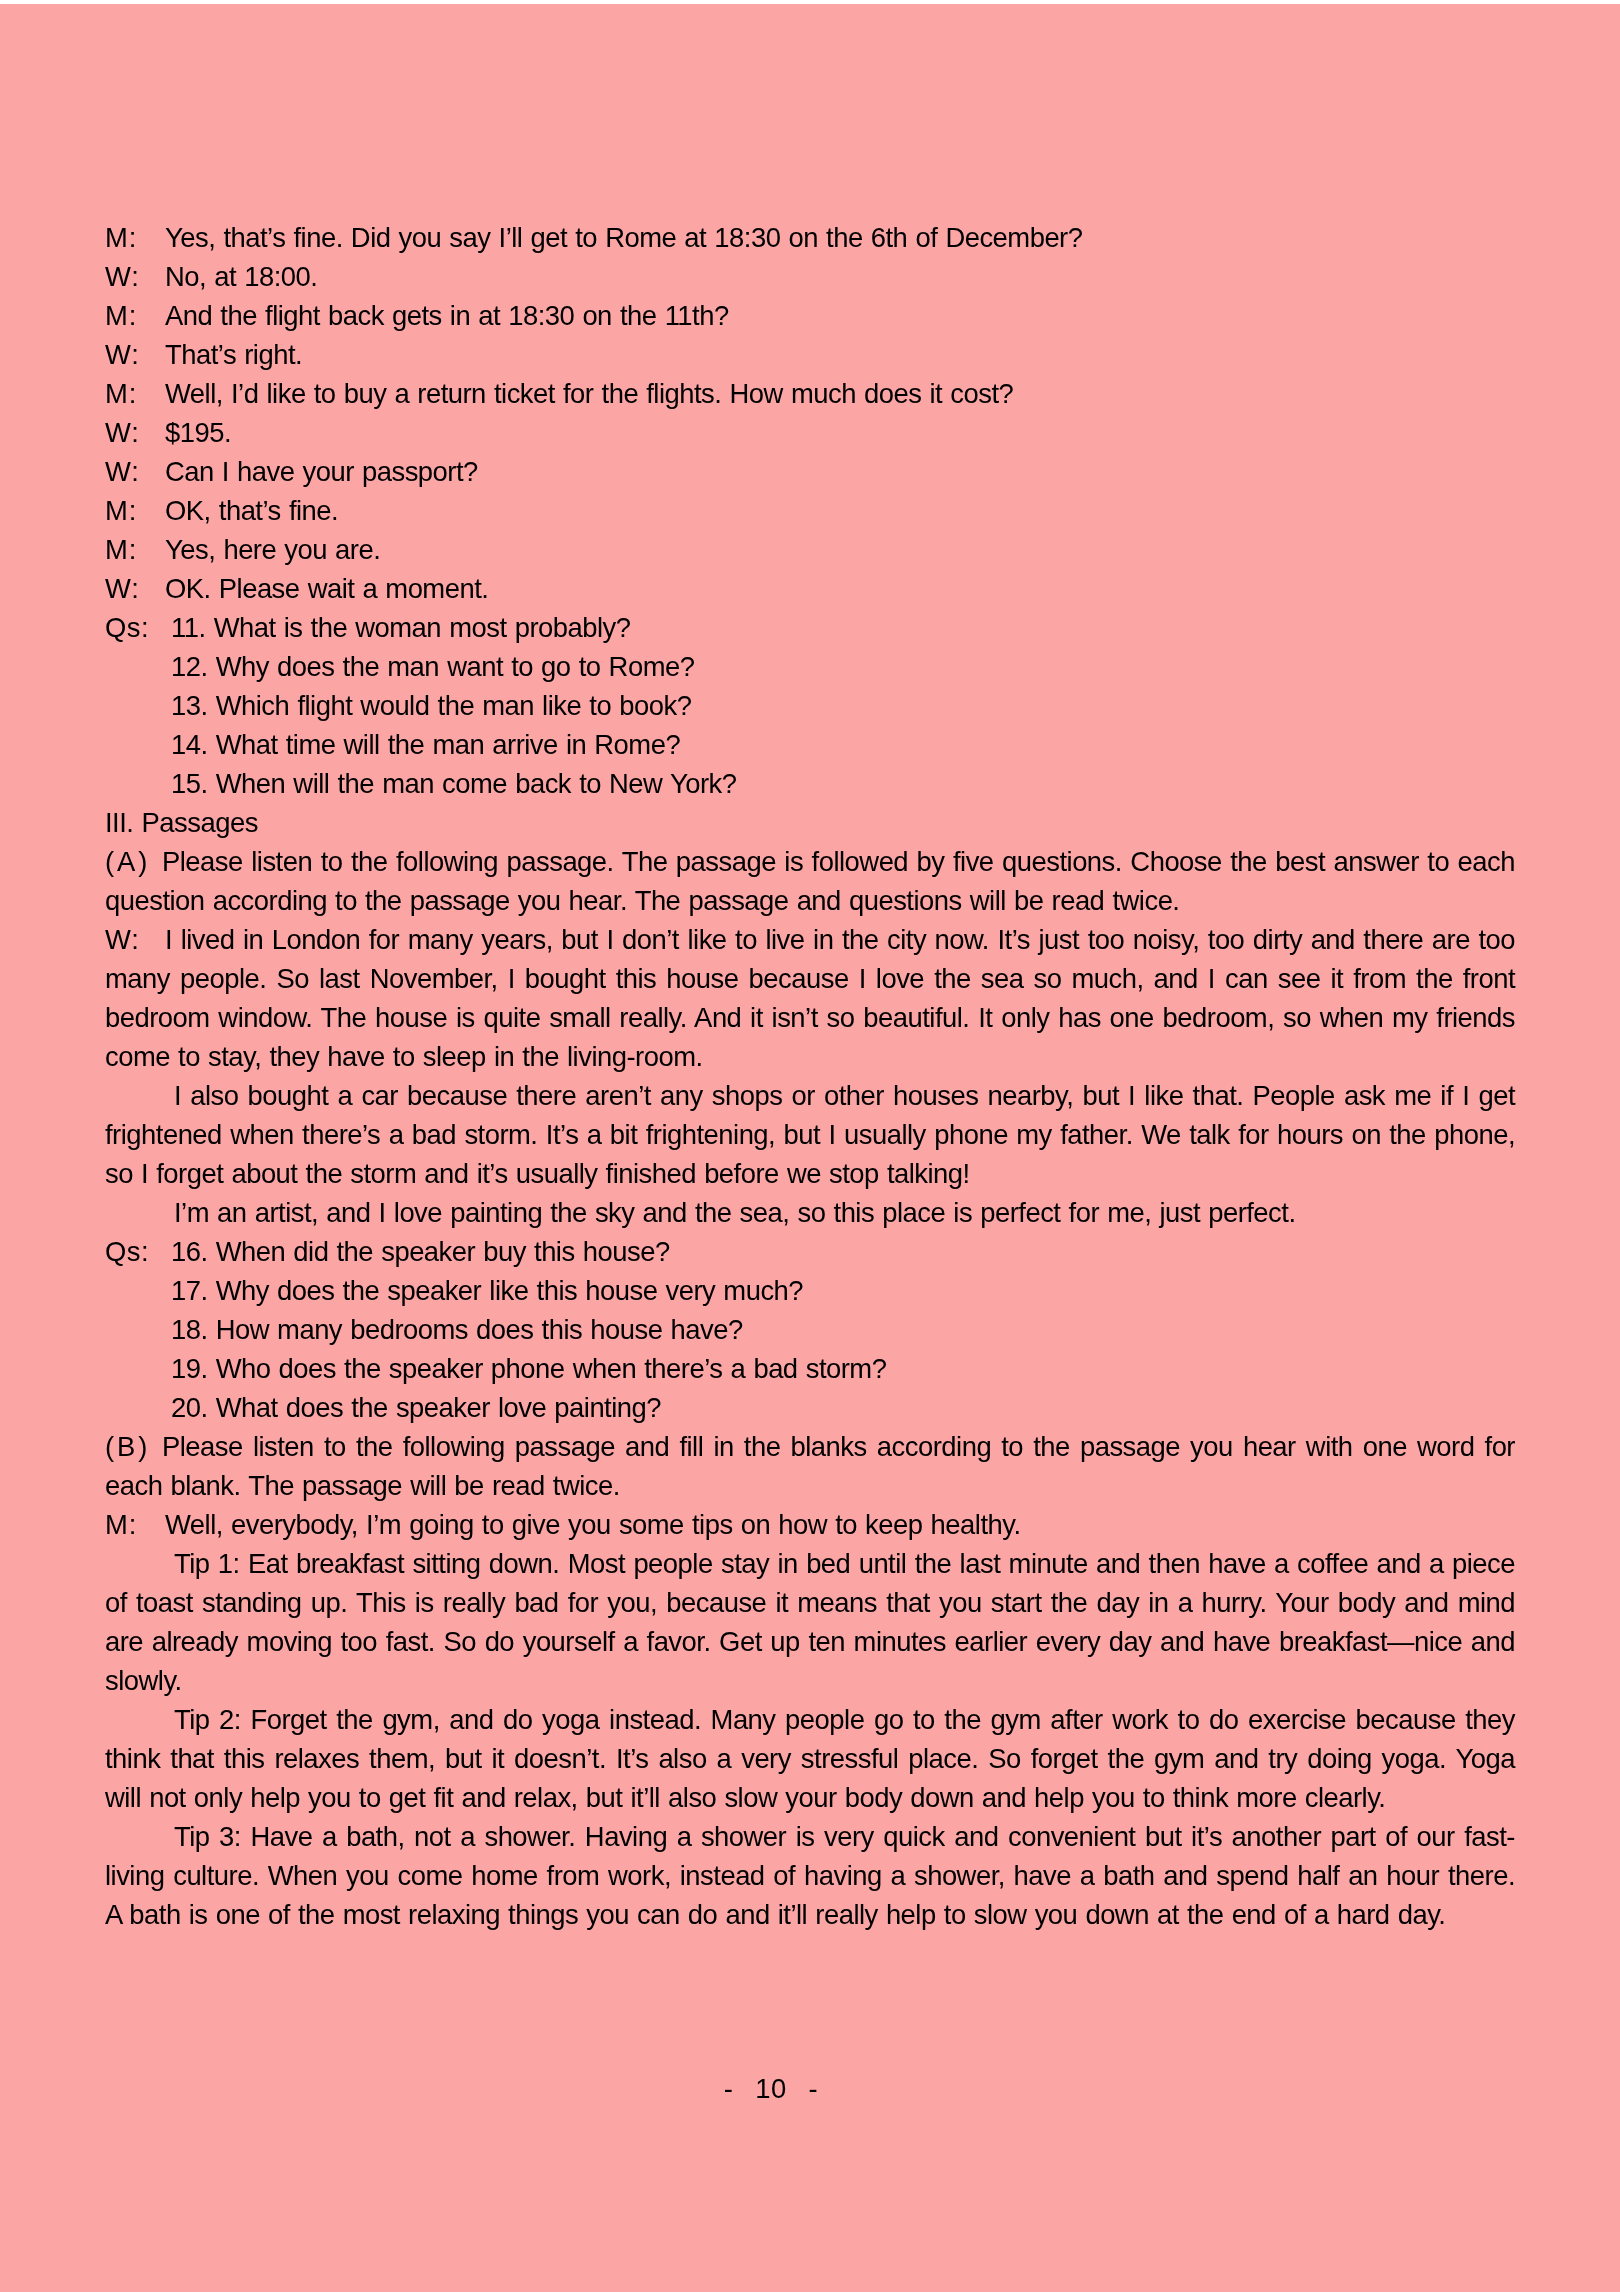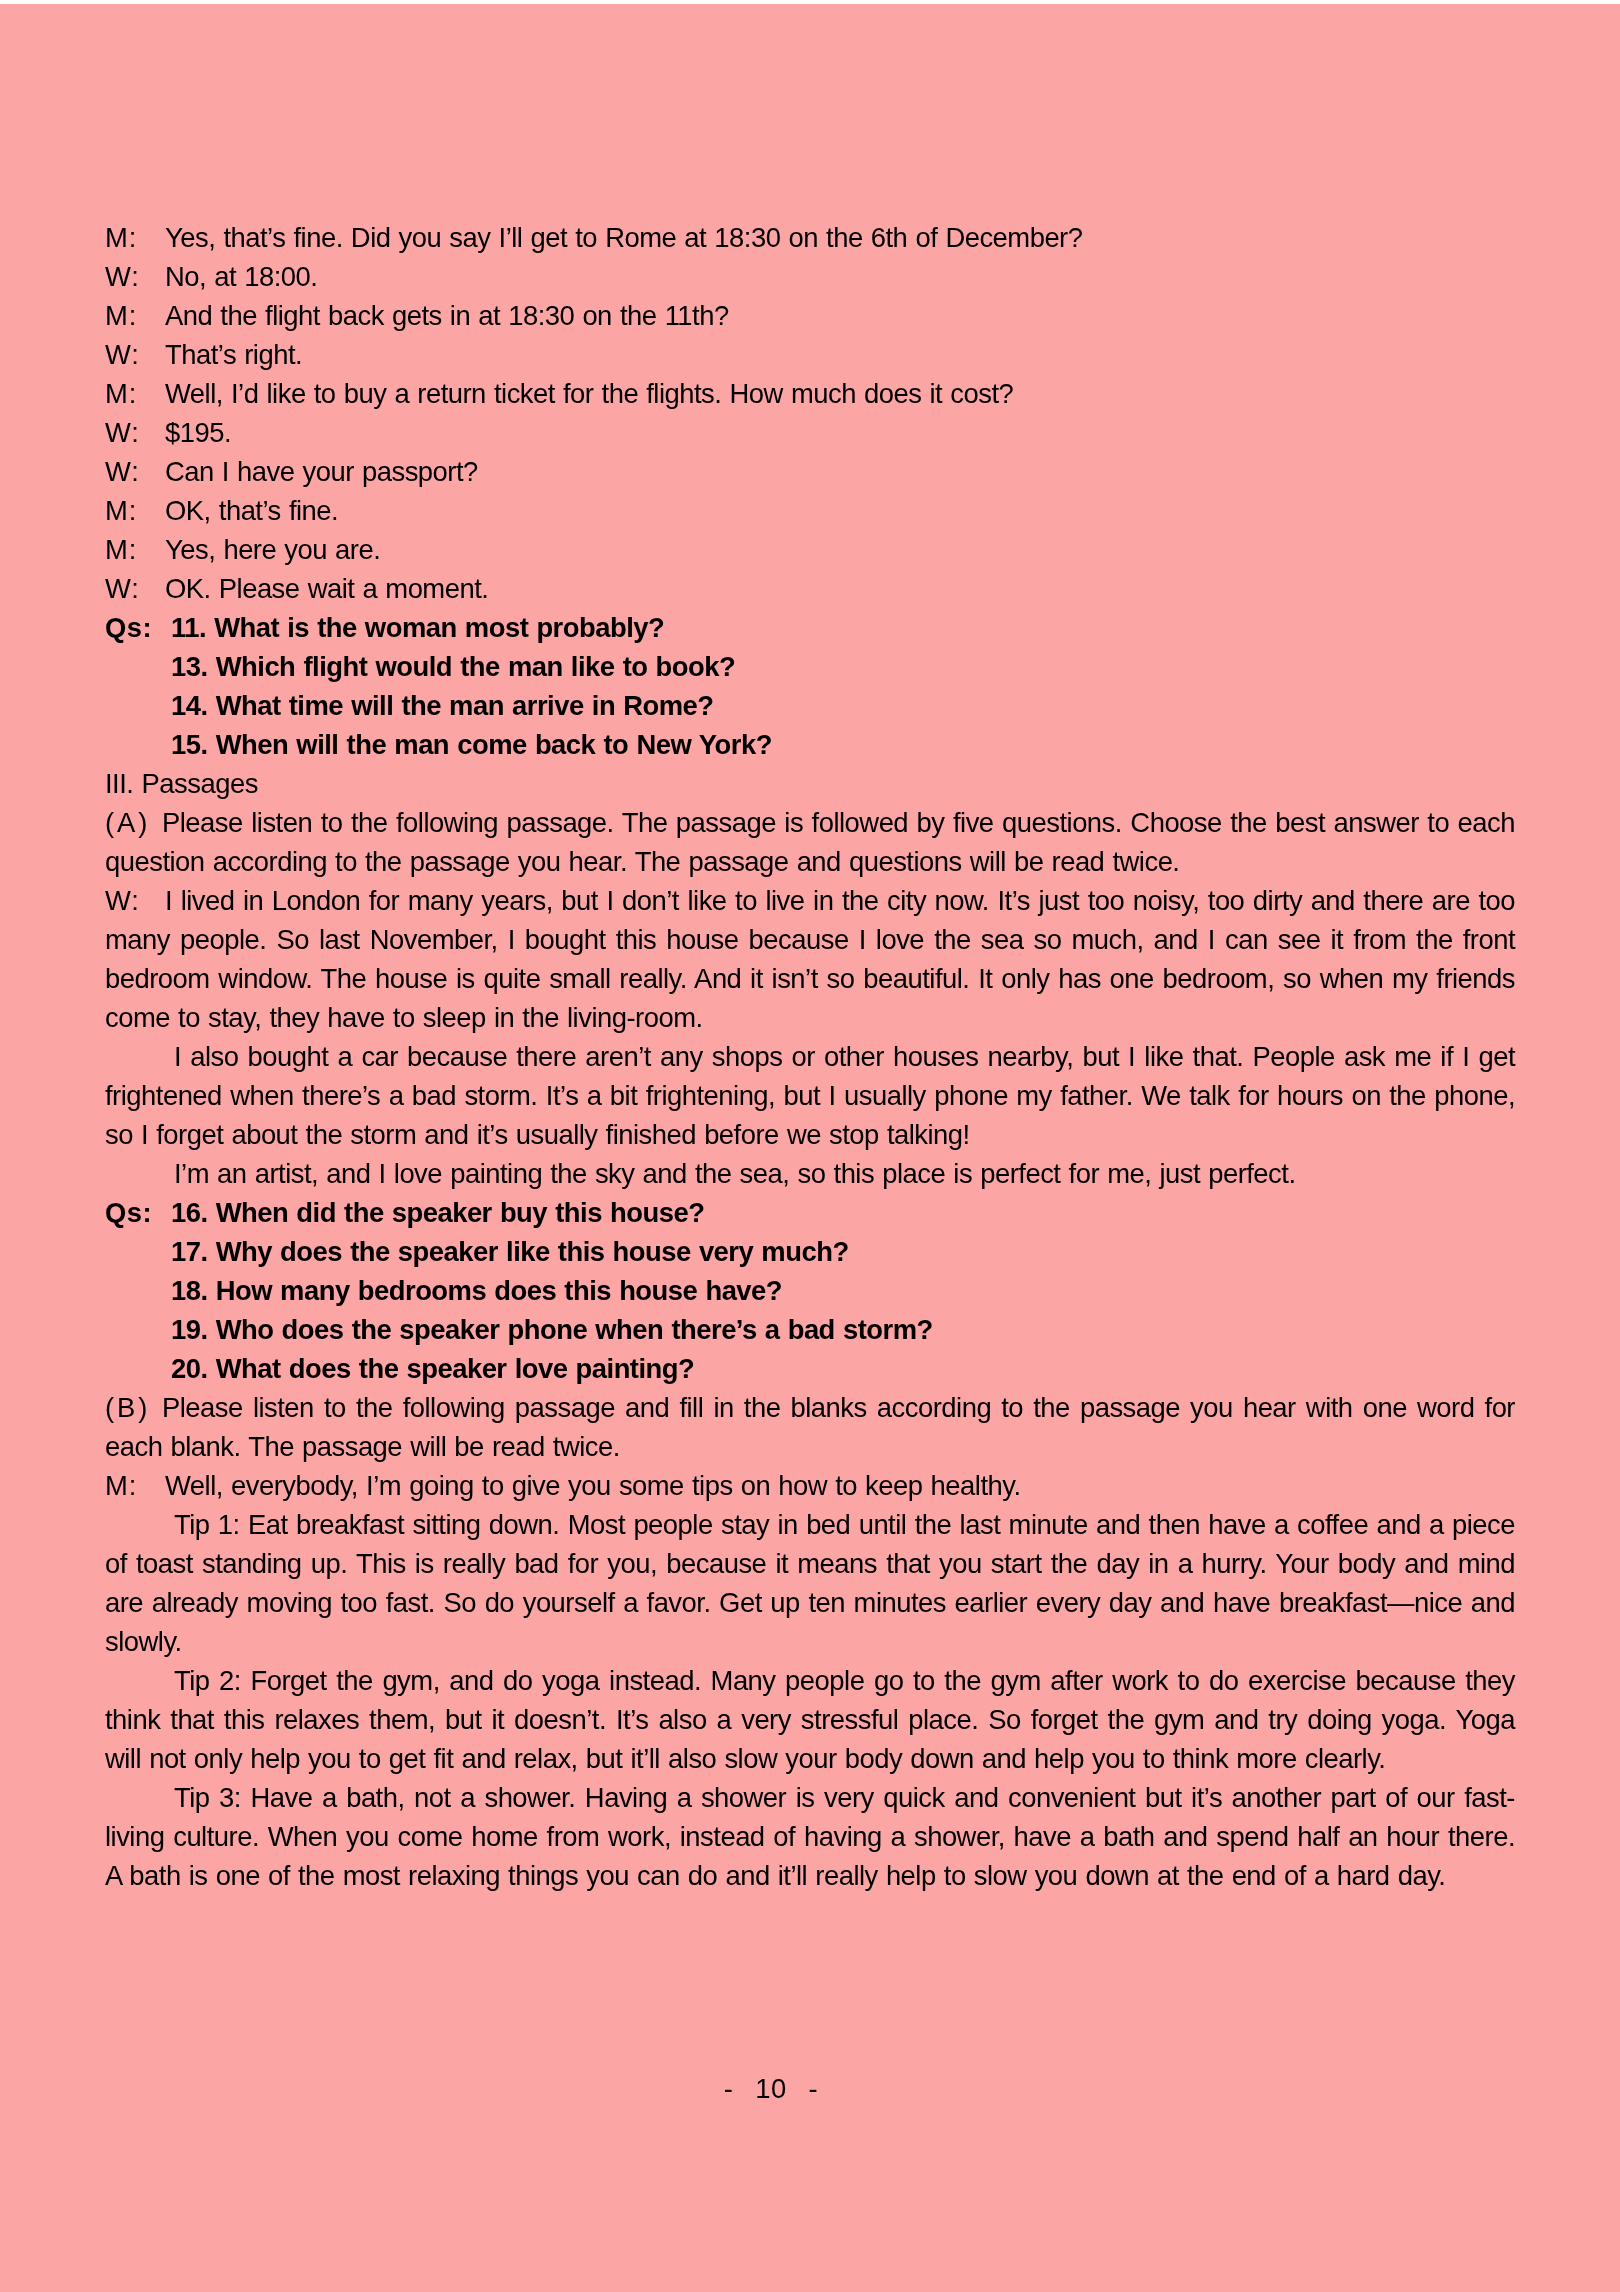--- a/index.html
+++ b/index.html
@@ -50,21 +50,20 @@
     letter-spacing: 1px;
   }
   .qs-label {
     display: inline-block;
     width: 66px;
     letter-spacing: 0.5px;
   }
   .q-item {
     display: block;
     padding-left: 66px;
-    font-weight: bold;
   }
   .q-item.q-first {
     padding-left: 0;
   }
   .marker {
     display: inline-block;
     letter-spacing: 2.9px;
     padding-right: 11.8px;
   }
   .footer {
@@ -89,20 +88,21 @@
       <div class="para left"><span class="spk">M:</span><span>And the flight back gets in at 18:30 on the 11th?</span></div>
       <div class="para left"><span class="spk">W:</span><span>That’s right.</span></div>
       <div class="para left"><span class="spk">M:</span><span>Well, I’d like to buy a return ticket for the flights. How much does it cost?</span></div>
       <div class="para left"><span class="spk">W:</span><span>$195.</span></div>
       <div class="para left"><span class="spk">W:</span><span>Can I have your passport?</span></div>
       <div class="para left"><span class="spk">M:</span><span>OK, that’s fine.</span></div>
       <div class="para left"><span class="spk">M:</span><span>Yes, here you are.</span></div>
       <div class="para left"><span class="spk">W:</span><span>OK. Please wait a moment.</span></div>
       <div class="para left">
         <span class="q-item q-first"><span class="qs-label">Qs:</span><span>11. What is the woman most probably?</span></span>
+        <span class="q-item"><span>12. Why does the man want to go to Rome?</span></span>
         <span class="q-item"><span>13. Which flight would the man like to book?</span></span>
         <span class="q-item"><span>14. What time will the man arrive in Rome?</span></span>
         <span class="q-item"><span>15. When will the man come back to New York?</span></span>
       </div>
       <div class="para left"><span>III. Passages</span></div>
       <div class="para"><span class="marker">(A)</span><span>Please listen to the following passage. The passage is followed by five questions. Choose the best answer to each question according to the passage you hear. The passage and questions will be read twice.</span></div>
       <div class="para"><span class="spk">W:</span><span>I lived in London for many years, but I don’t like to live in the city now. It’s just too noisy, too dirty and there are too many people. So last November, I bought this house because I love the sea so much, and I can see it from the front bedroom window. The house is quite small really. And it isn’t so beautiful. It only has one bedroom, so when my friends come to stay, they have to sleep in the living-room.</span></div>
       <div class="para indent"><span>I also bought a car because there aren’t any shops or other houses nearby, but I like that. People ask me if I get frightened when there’s a bad storm. It’s a bit frightening, but I usually phone my father. We talk for hours on the phone, so I forget about the storm and it’s usually finished before we stop talking!</span></div>
       <div class="para indent"><span>I’m an artist, and I love painting the sky and the sea, so this place is perfect for me, just perfect.</span></div>
       <div class="para left">

